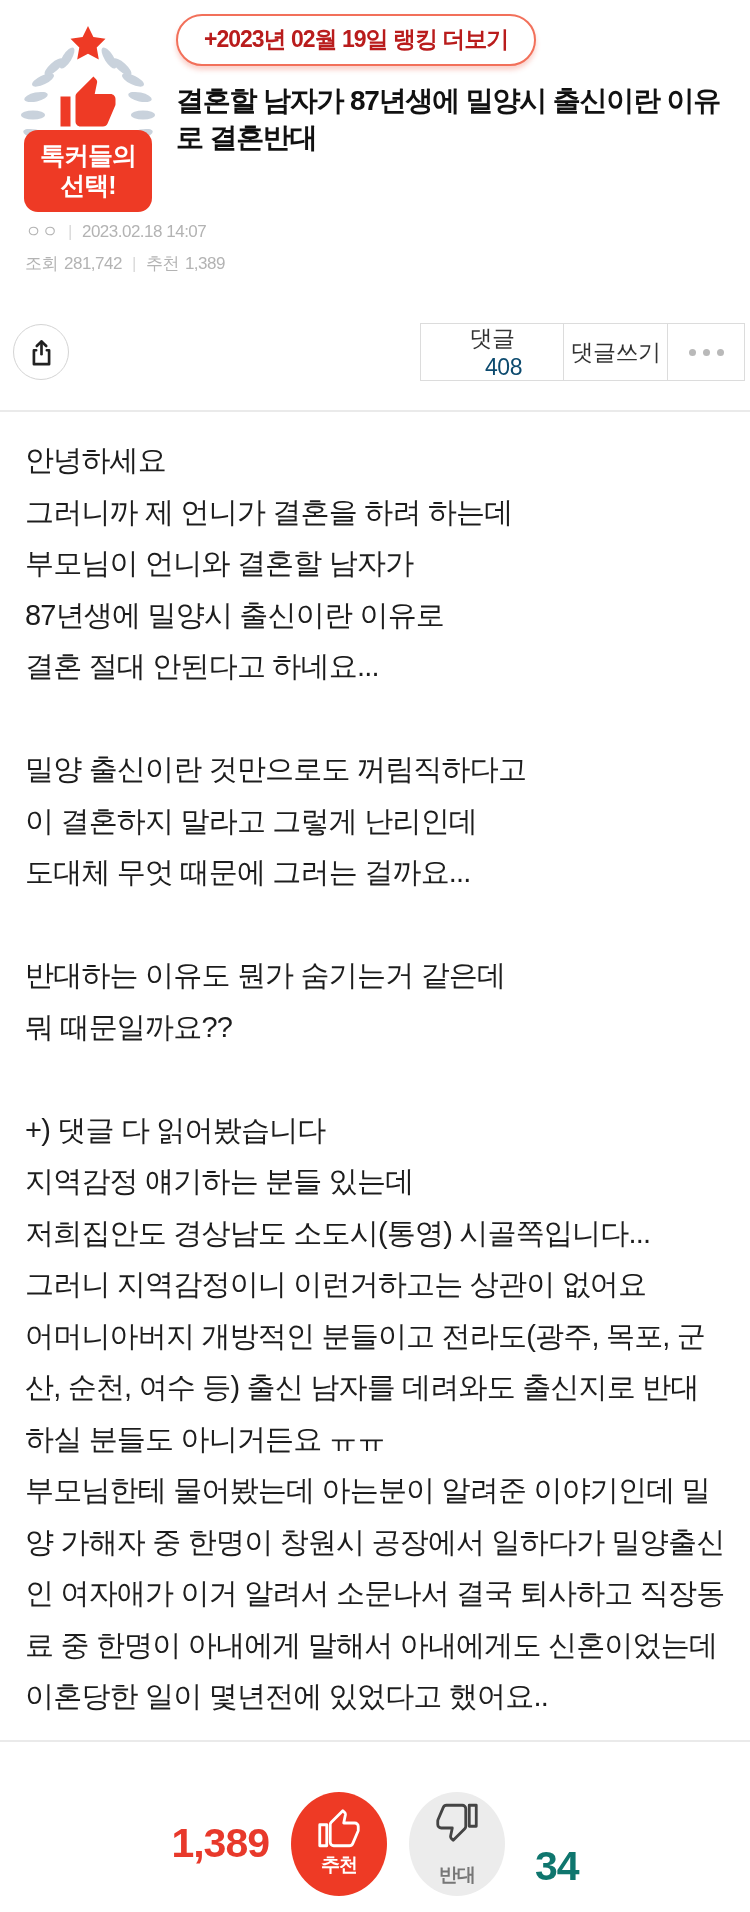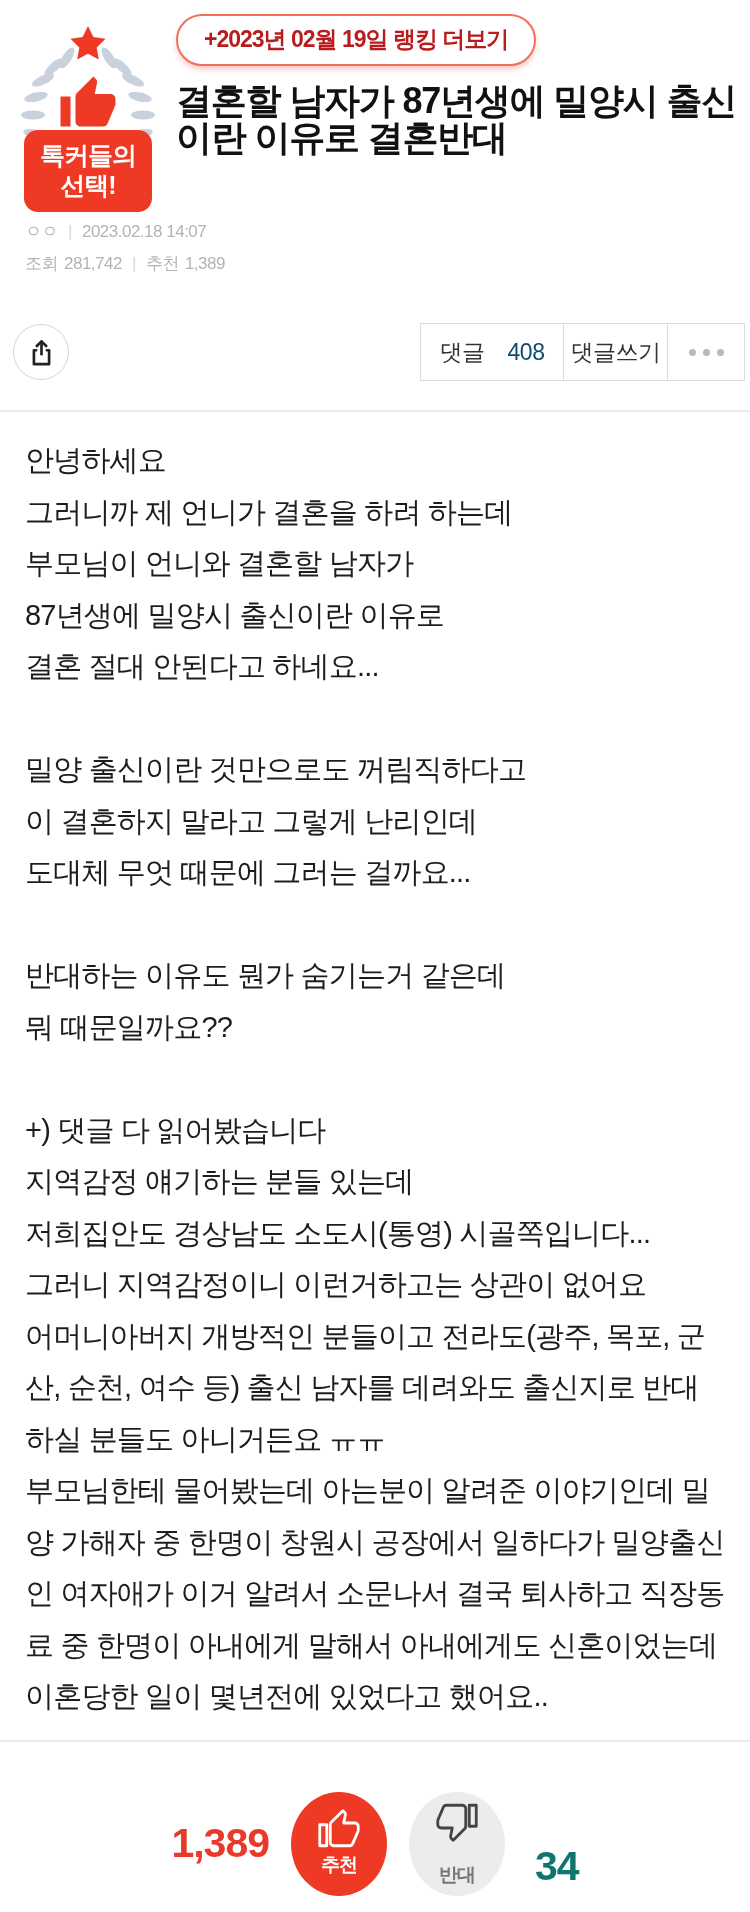--- a/index.html
+++ b/index.html
@@ -23,21 +23,21 @@
     letter-spacing:-1px;
   }
   .header-right { margin-left:176px; padding-right:12px; }
   .rank-pill {
     display:inline-block; background:#fff; border:2px solid #f2705a;
     border-radius:30px; padding:8px 26px 9px; font-size:23px; font-weight:bold;
     color:#b91c1c; letter-spacing:-1px;
     box-shadow:0 4px 5px rgba(238,90,70,.28); cursor:pointer;
   }
   .post-title {
-    margin-top:16px; font-size:36px; line-height:37px; font-weight:bold;
+    margin-top:16px; font-size:28px; line-height:37px; font-weight:bold;
     color:#111; letter-spacing:-1.2px;
   }
 
   
   .meta { padding-left:25px; font-size:17px; color:#b3b3b3; letter-spacing:-0.5px; }
   .meta-row1 { margin-top:4px; }
   .meta-row2 { margin-top:9px; }
   .meta .sep { color:#d9d9d9; margin:0 10px; }
   .meta .num { margin-left:6px; }
 
@@ -51,21 +51,21 @@
     border:1px solid #d4d4d4; background:#fff;
     display:flex; align-items:center; justify-content:center; cursor:pointer;
   }
   .btn-group { display:flex; border:1px solid #dcdcdc; height:58px; }
   .btn-cell {
     display:flex; align-items:center; justify-content:center;
     font-size:23px; color:#333; background:#fff; cursor:pointer;
     letter-spacing:-0.5px; border-left:1px solid #dcdcdc;
   }
   .btn-cell:first-child { border-left:none; }
-  .cell-comments { width:142px; }
+  .cell-comments { width:142px;flex-direction:column; }
   .cell-write { width:104px;text-align:right; }
   .cell-more { width:77px; }
   .comments-count { color:#0c4a6e; margin-left:23px; }
   .more-dots { display:flex; gap:7px; }
   .more-dots i { width:7px; height:7px; border-radius:50%; background:#b9b9b9; }
 
   .divider { height:2px; background:#eaeaea; margin-top:29px; }
 
   
   .post-body {

